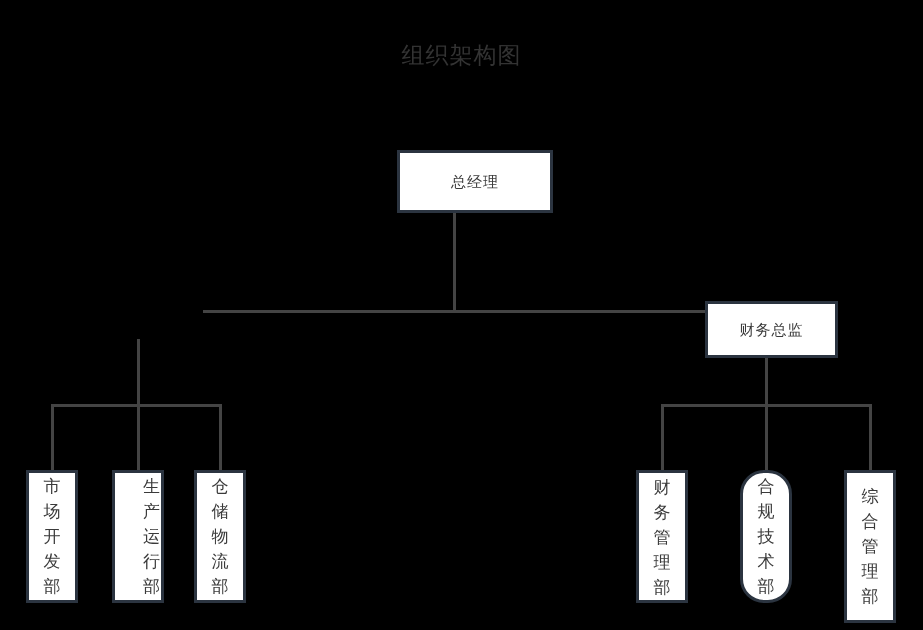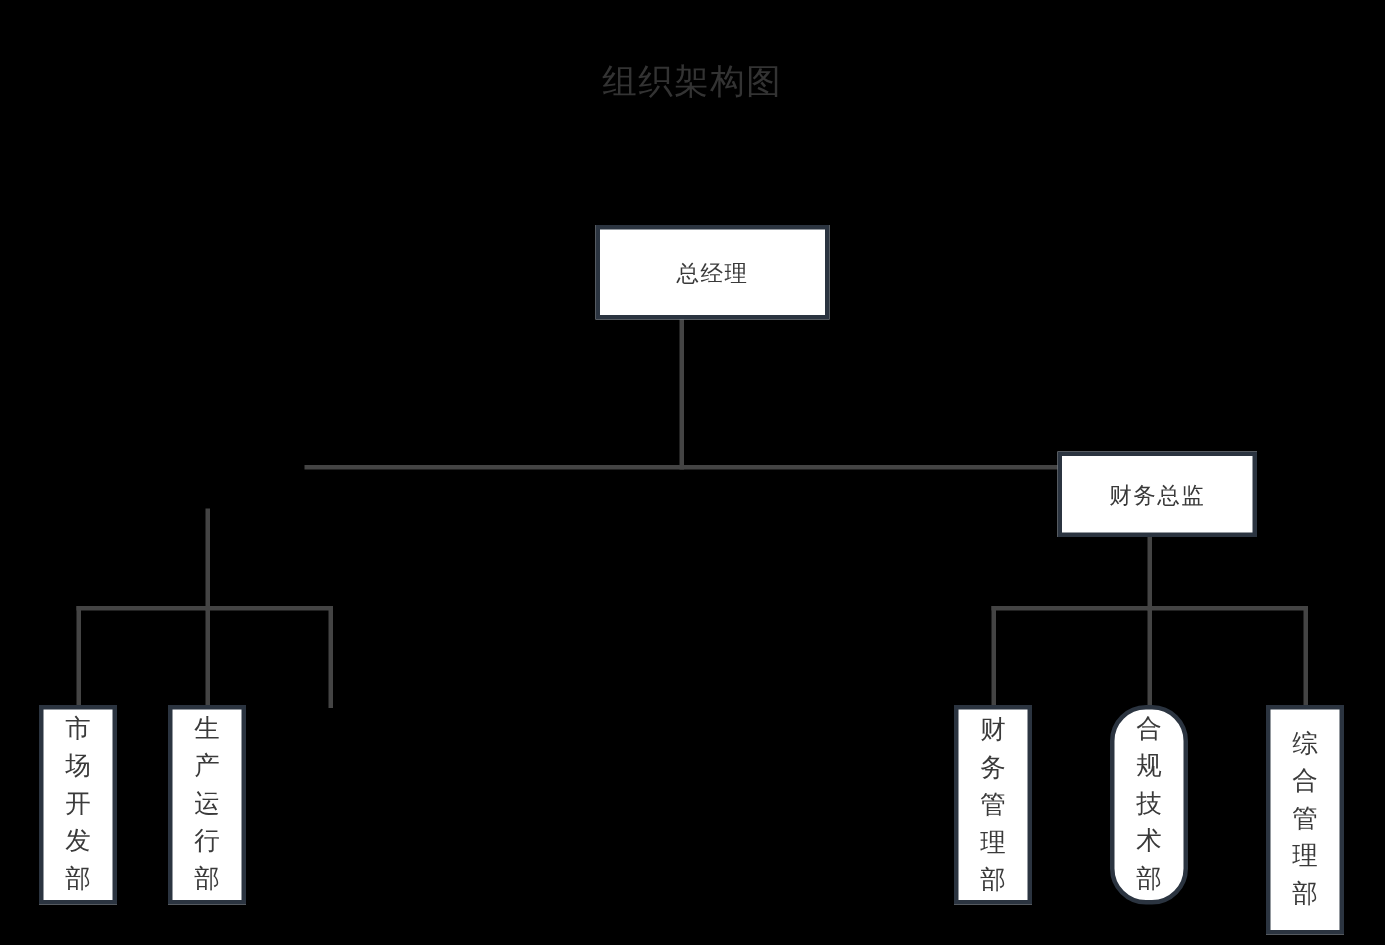--- a/index.html
+++ b/index.html
@@ -113,24 +113,27 @@
 
 
   <div class="node wide" style="left:705px; top:301px; width:133px; height:57px;">
     <span class="node-label">财务总监</span>
   </div>
 
   <div class="node narrow" style="left:26px; top:470px; width:52px; height:133px;">
     <span class="node-label">市场开发部</span>
   </div>
 
-  <div class="node narrow" style="left:112px; top:470px; width:52px; height:133px;">
+  <div class="node narrow" style="left:112px; top:470px; width:52px; height:133px;justify-content:flex-end;">
     <span class="node-label">生产运行部</span>
   </div>
 
+  <div class="node narrow" style="left:194px; top:470px; width:52px; height:133px;">
+    <span class="node-label">仓储物流部</span>
+  </div>
 
   <div class="node narrow" style="left:636px; top:470px; width:52px; height:133px;align-items:flex-end;">
     <span class="node-label">财务管理部</span>
   </div>
 
   <div class="node narrow" style="left:740px; top:470px; width:52px; height:133px;border-radius:24px;">
     <span class="node-label">合规技术部</span>
   </div>
 
   <div class="node narrow" style="left:844px; top:470px; width:52px; height:153px;">

